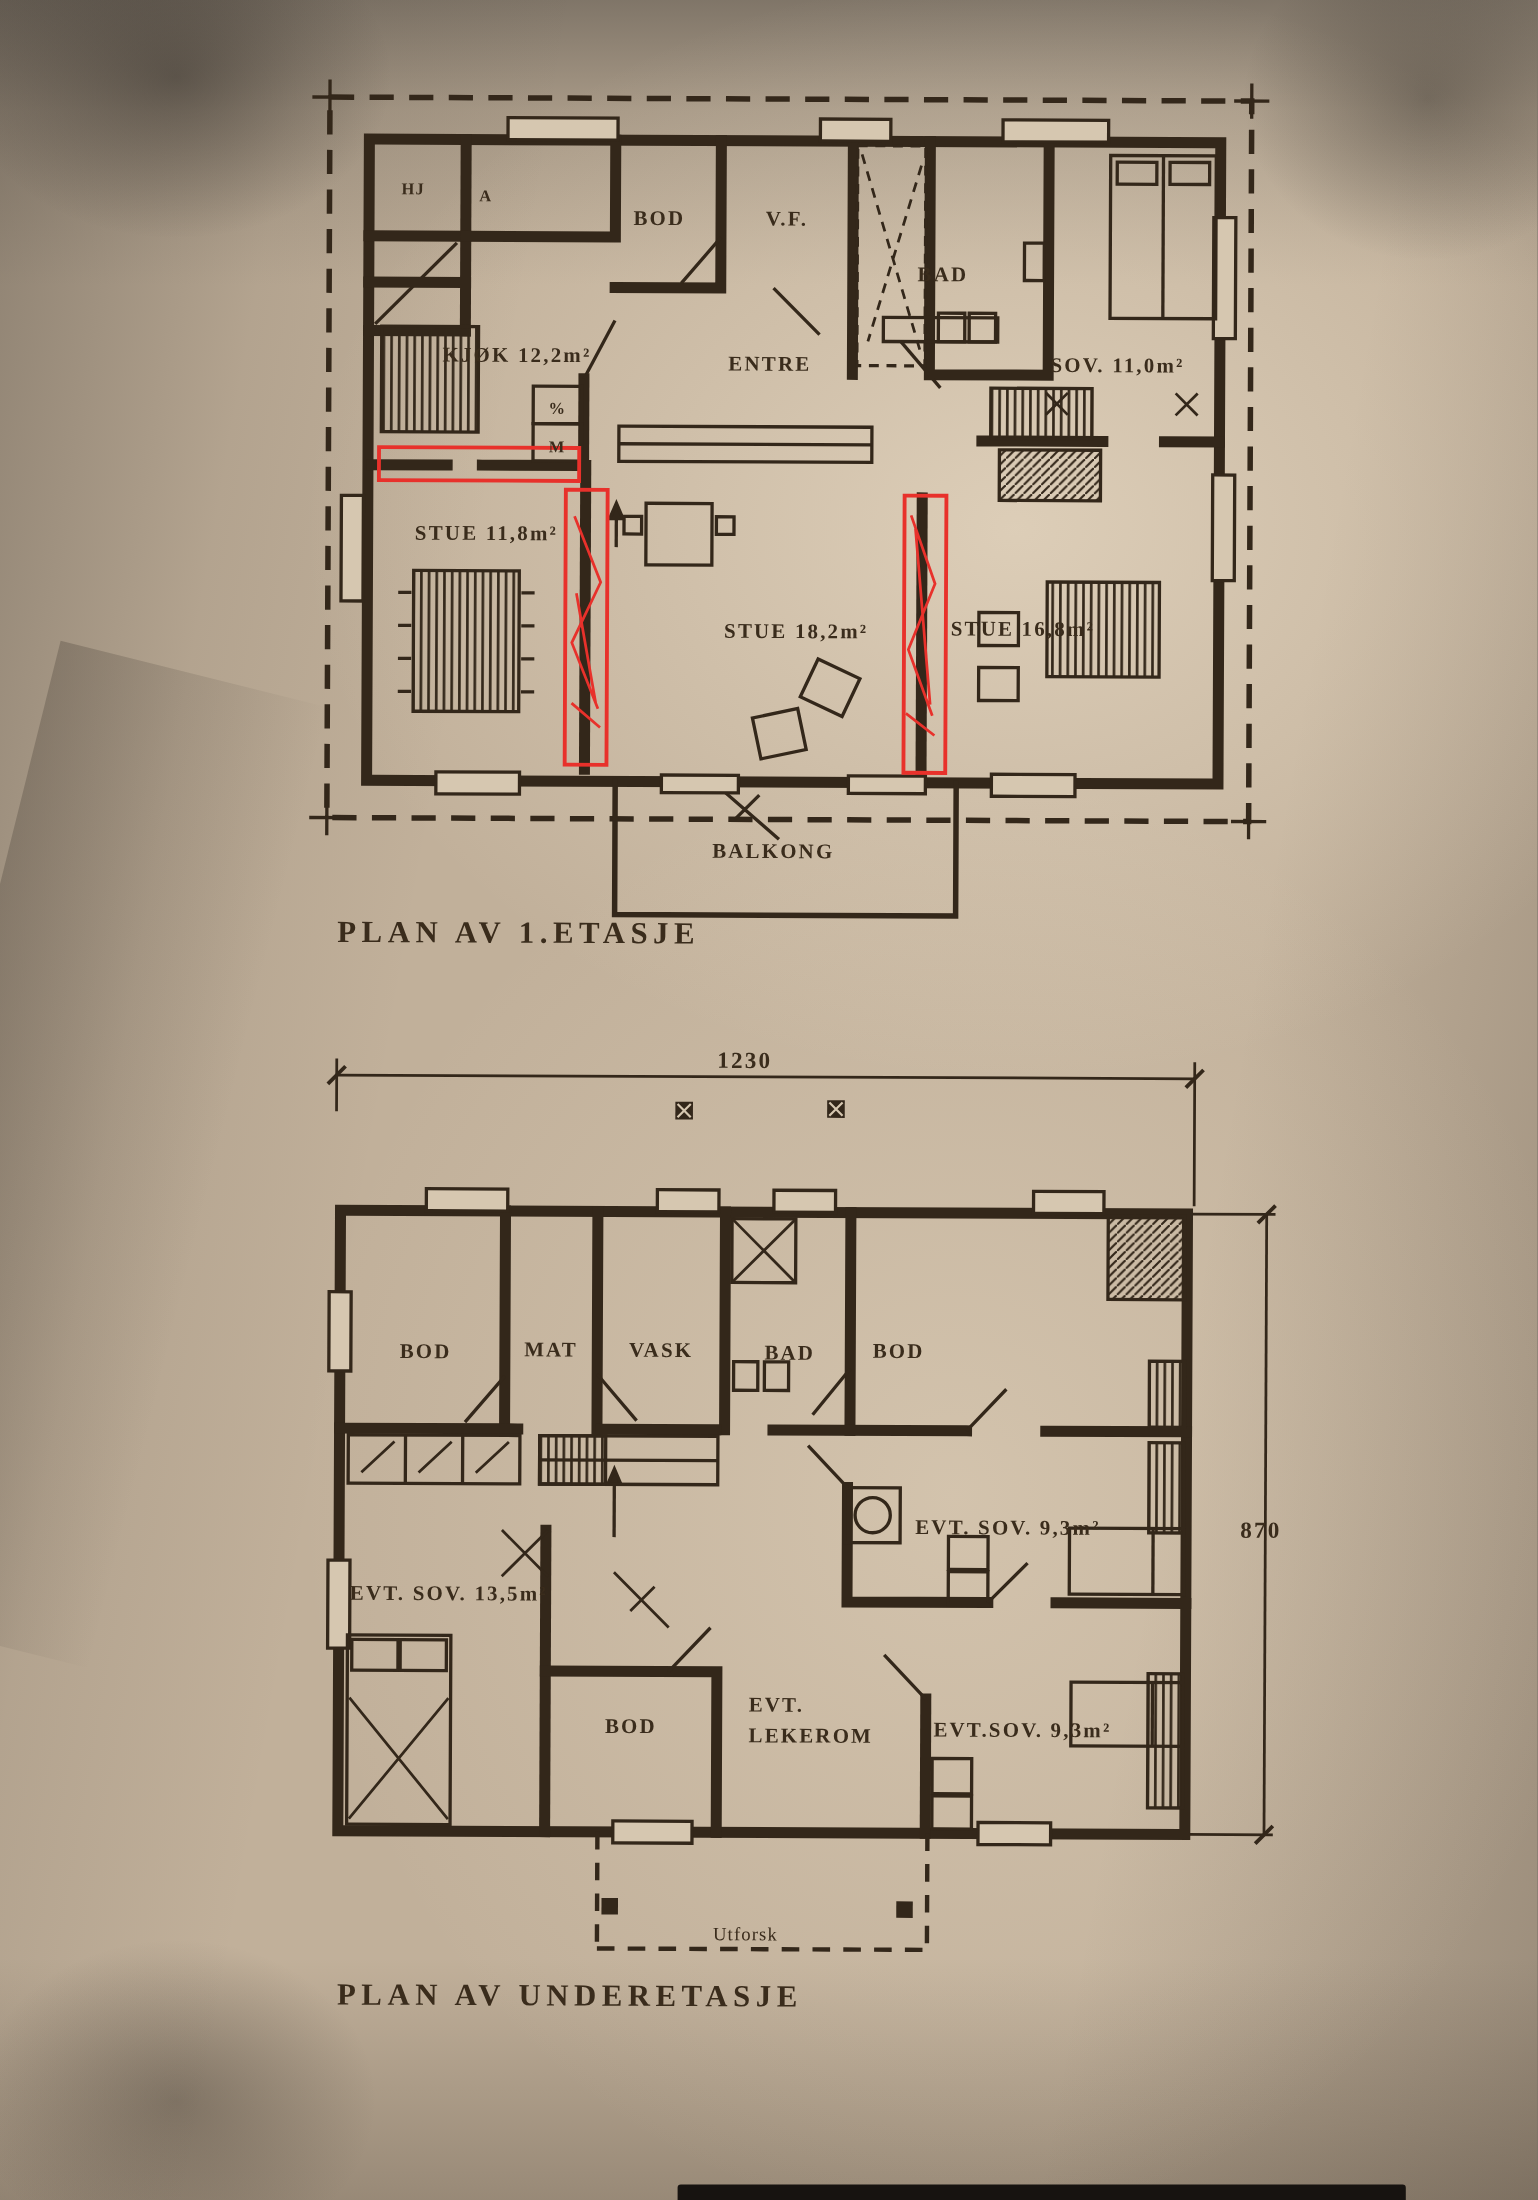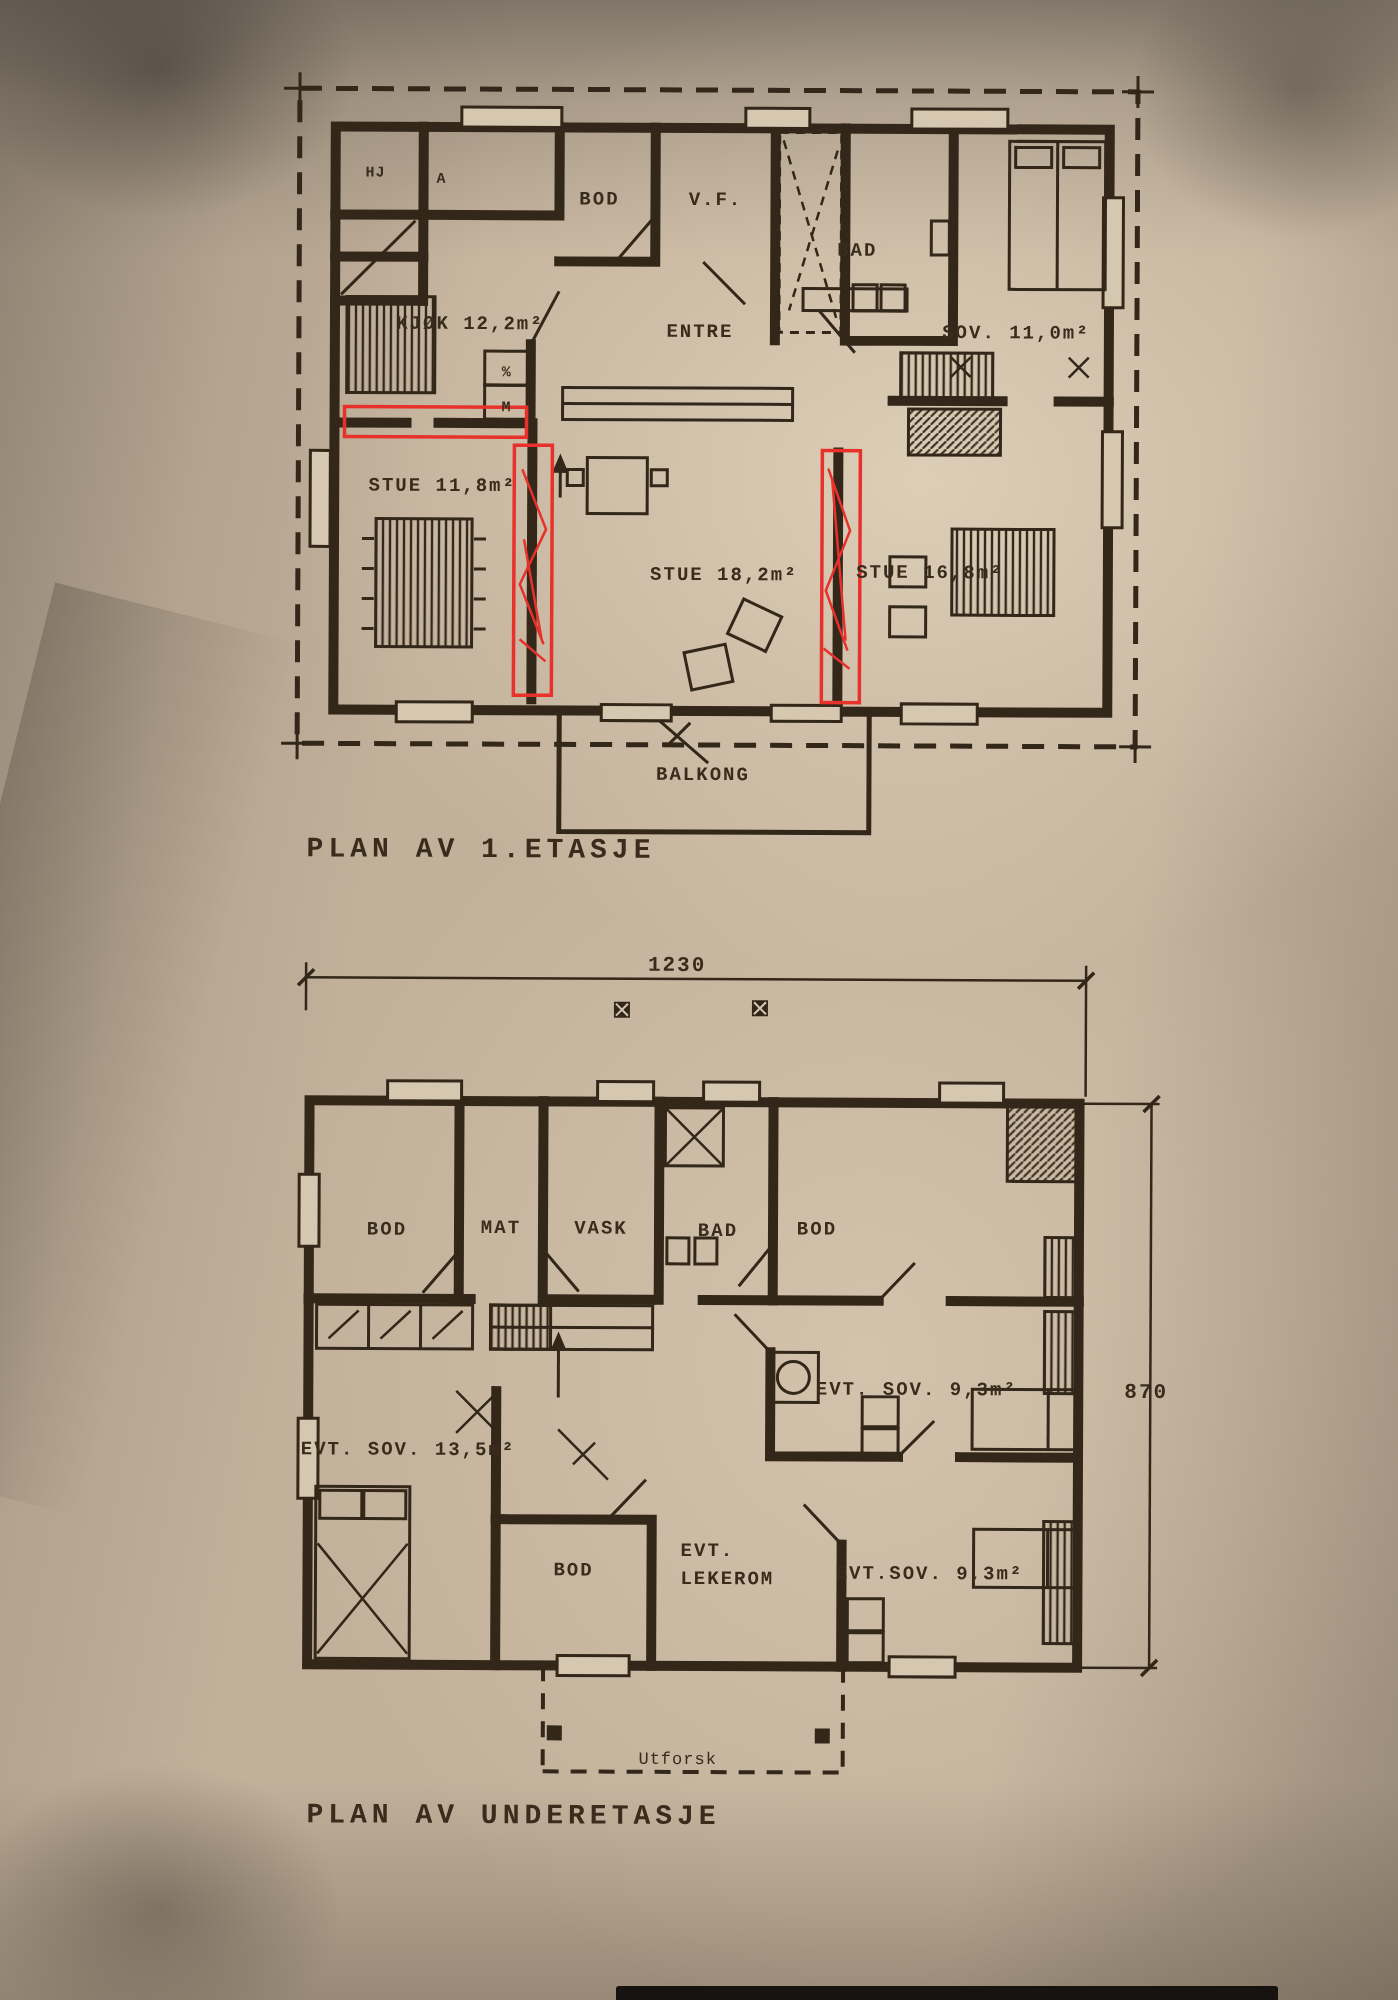--- a/index.html
+++ b/index.html
@@ -1,18 +1,18 @@
 <!DOCTYPE html>
 <html><head>
 <meta charset="utf-8">
 <style>
   html,body{margin:0;padding:0;background:#555;}
   #photo{
     position:relative;width:1398px;height:2000px;overflow:hidden;
-    font-family:Liberation Mono, monospace;
+    font-family:Liberation Serif, serif;
     background-color:#c1b09a;
     background-image:
       radial-gradient(ellipse 900px 700px at 66% 24%, rgba(248,235,213,0.50), rgba(248,235,213,0) 72%),
       radial-gradient(ellipse 850px 950px at 62% 68%, rgba(240,226,203,0.38), rgba(240,226,203,0) 70%),
       linear-gradient(100deg, rgba(56,51,46,0.38), rgba(56,51,46,0.10) 16%, rgba(56,51,46,0) 30%),
       linear-gradient(180deg, rgba(74,69,63,0.55) 0%, rgba(74,69,63,0.22) 5%, rgba(74,69,63,0) 13%),
       linear-gradient(0deg, rgba(58,48,38,0.30) 0%, rgba(58,48,38,0) 11%),
       linear-gradient(280deg, rgba(66,58,50,0.30) 0%, rgba(66,58,50,0) 26%);
   }
   .shade{position:absolute;pointer-events:none;}

